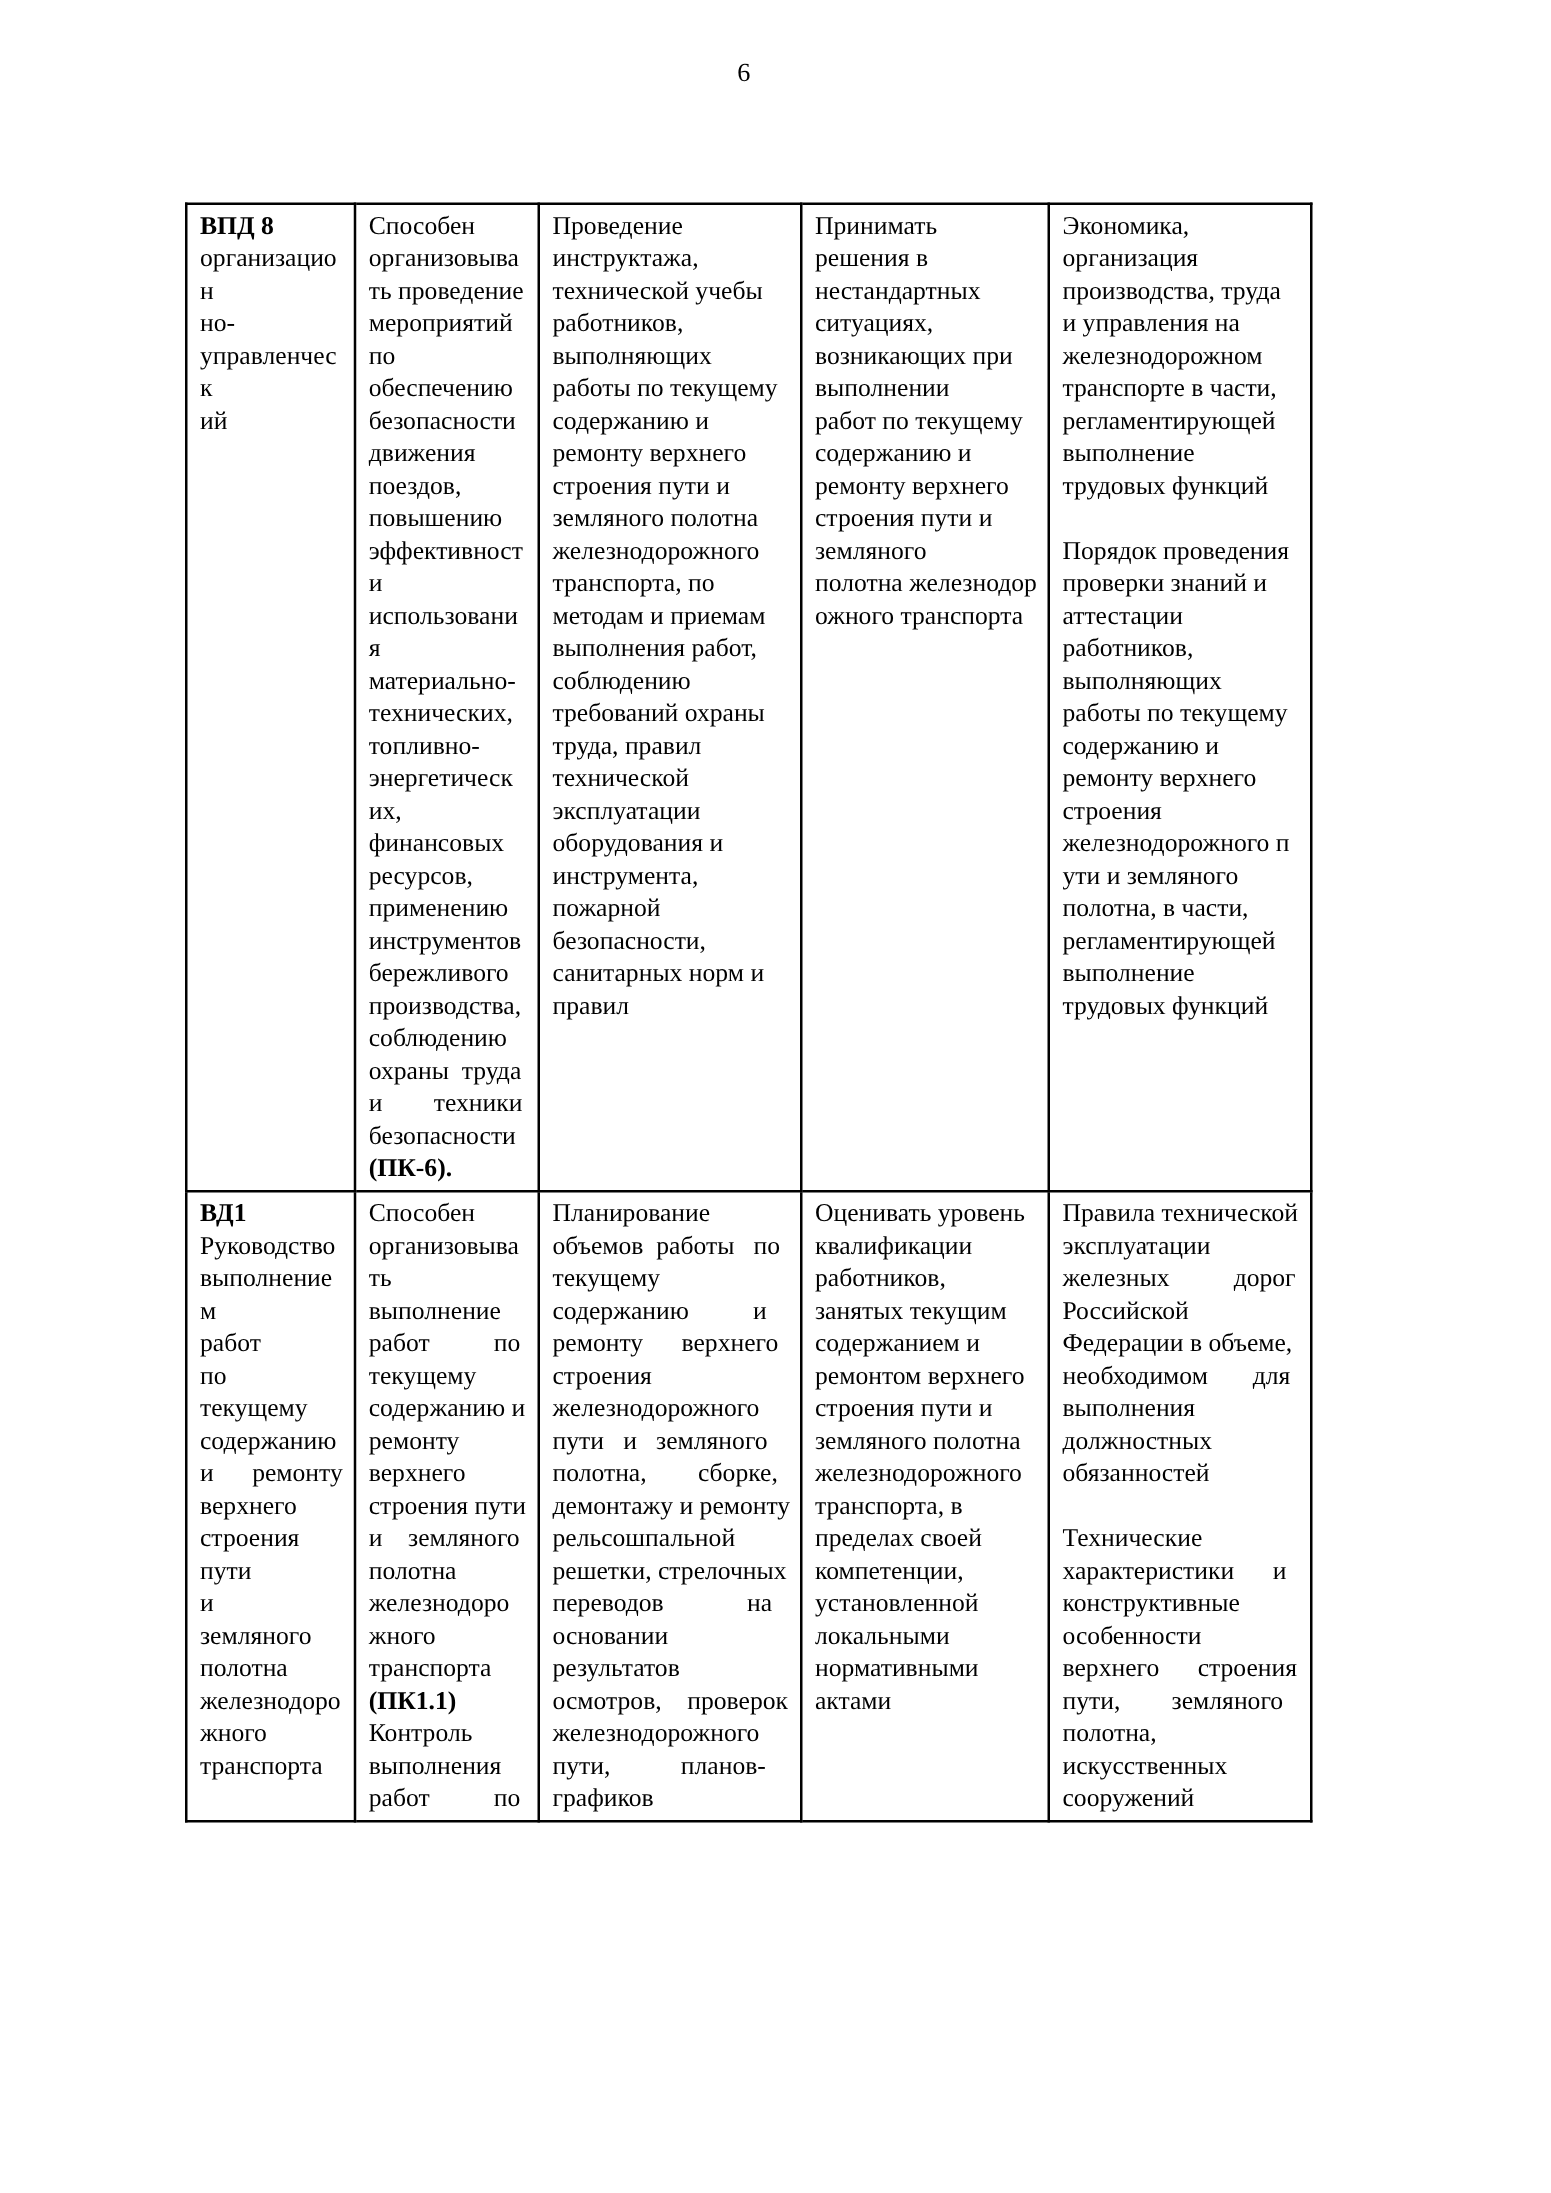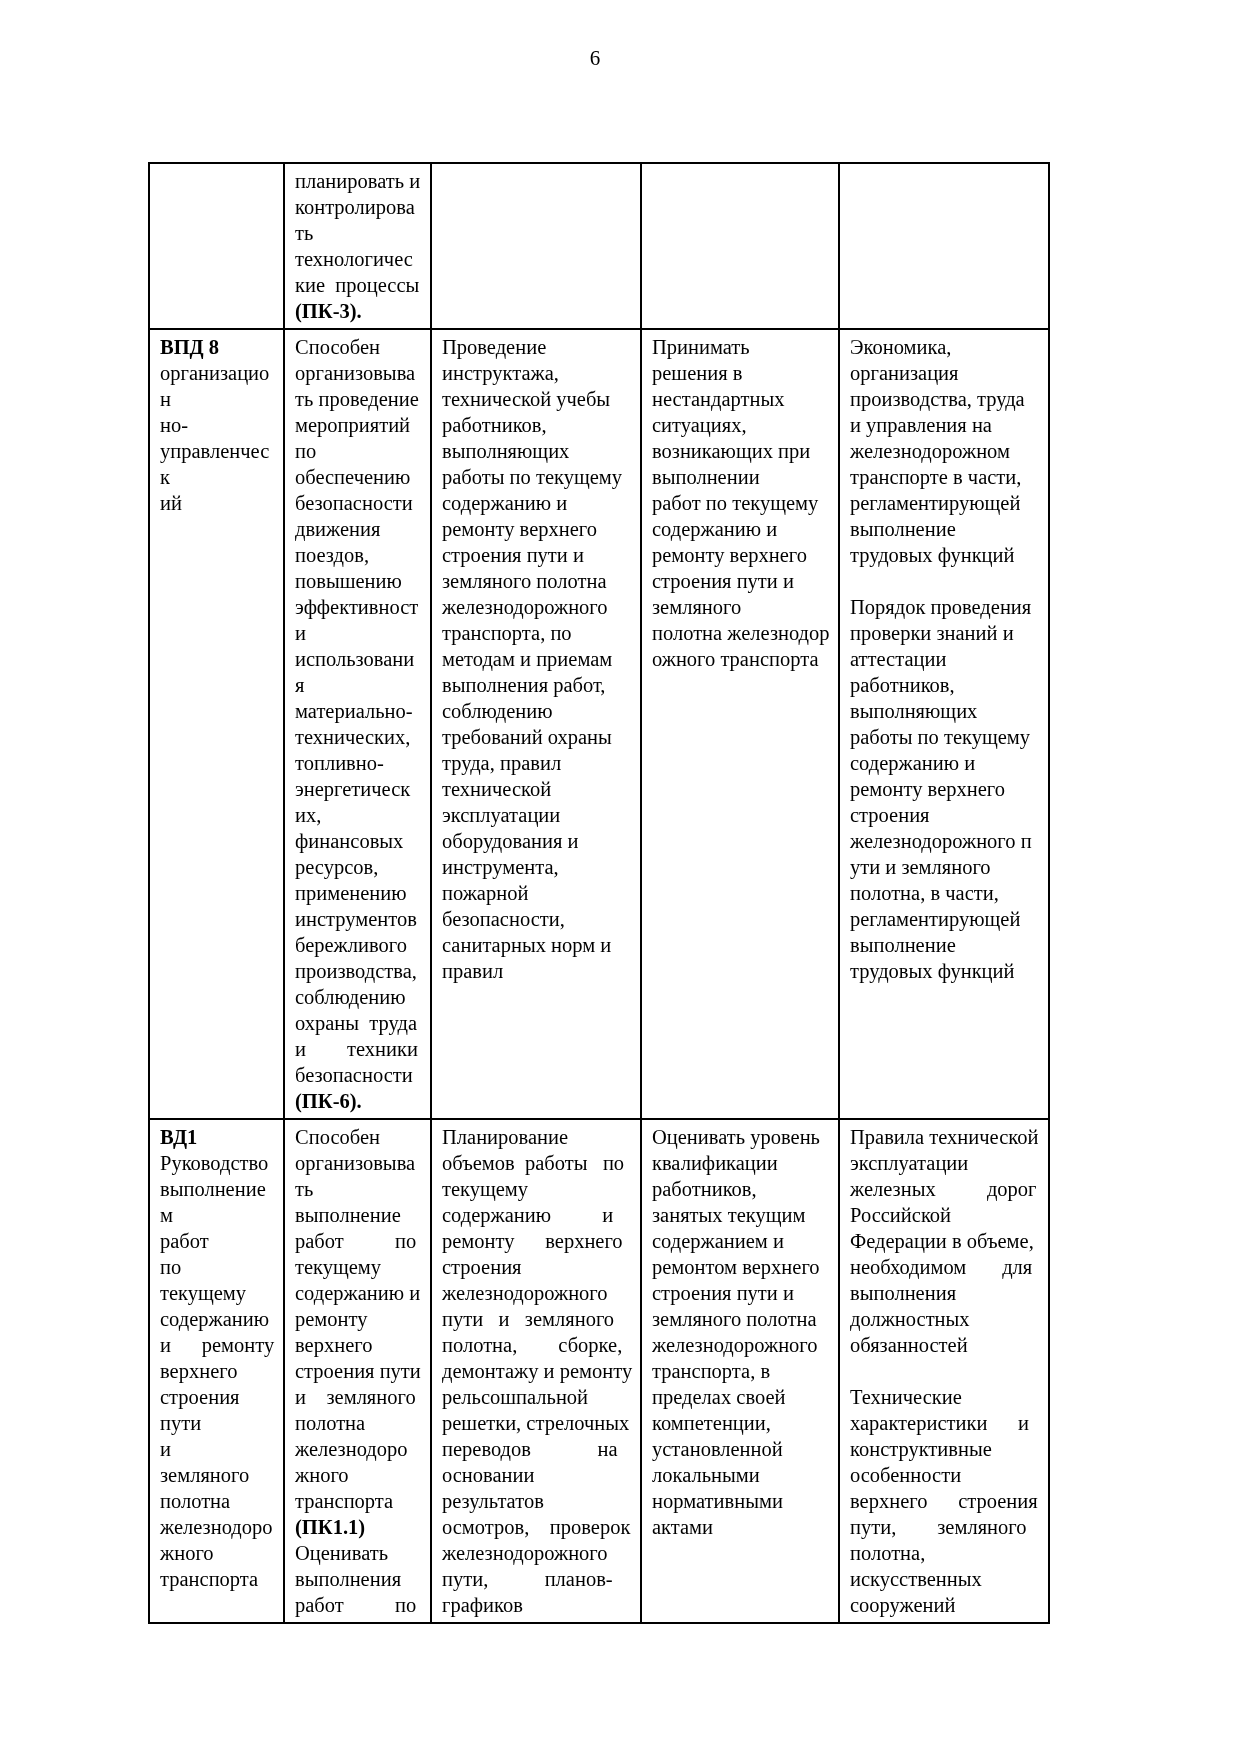--- a/index.html
+++ b/index.html
@@ -50,32 +50,20 @@
 
 <table class="doc-table">
   <colgroup>
     <col style="width:135px">
     <col style="width:147px">
     <col style="width:210px">
     <col style="width:198px">
     <col style="width:210px">
   </colgroup>
   <tbody>
-      <tr style="height:163px">
-    <td></td>
-    <td><span class="run">планировать и
-контролирова
-ть
-технологичес
-кие  процессы
-</span><span class="run bold">(ПК-3).</span></td>
-    <td></td>
-    <td></td>
-    <td></td>
-  </tr>
   <tr style="height:783px">
     <td><span class="run bold">ВПД 8
 </span><span class="run">организацион
 но-
 управленческ
 ий</span></td>
     <td><span class="run">Способен
 организовыва
 ть проведение
 мероприятий
@@ -194,21 +182,21 @@
 содержанию и
 ремонту
 верхнего
 строения пути
 и    земляного
 полотна
 железнодоро
 жного
 транспорта
 </span><span class="run bold">(ПК1.1)
-</span><span class="run">Оценивать
+</span><span class="run">Контроль
 выполнения
 работ          по</span></td>
     <td><span class="run">Планирование
 объемов  работы   по
 текущему
 содержанию          и
 ремонту      верхнего
 строения
 железнодорожного
 пути   и   земляного

